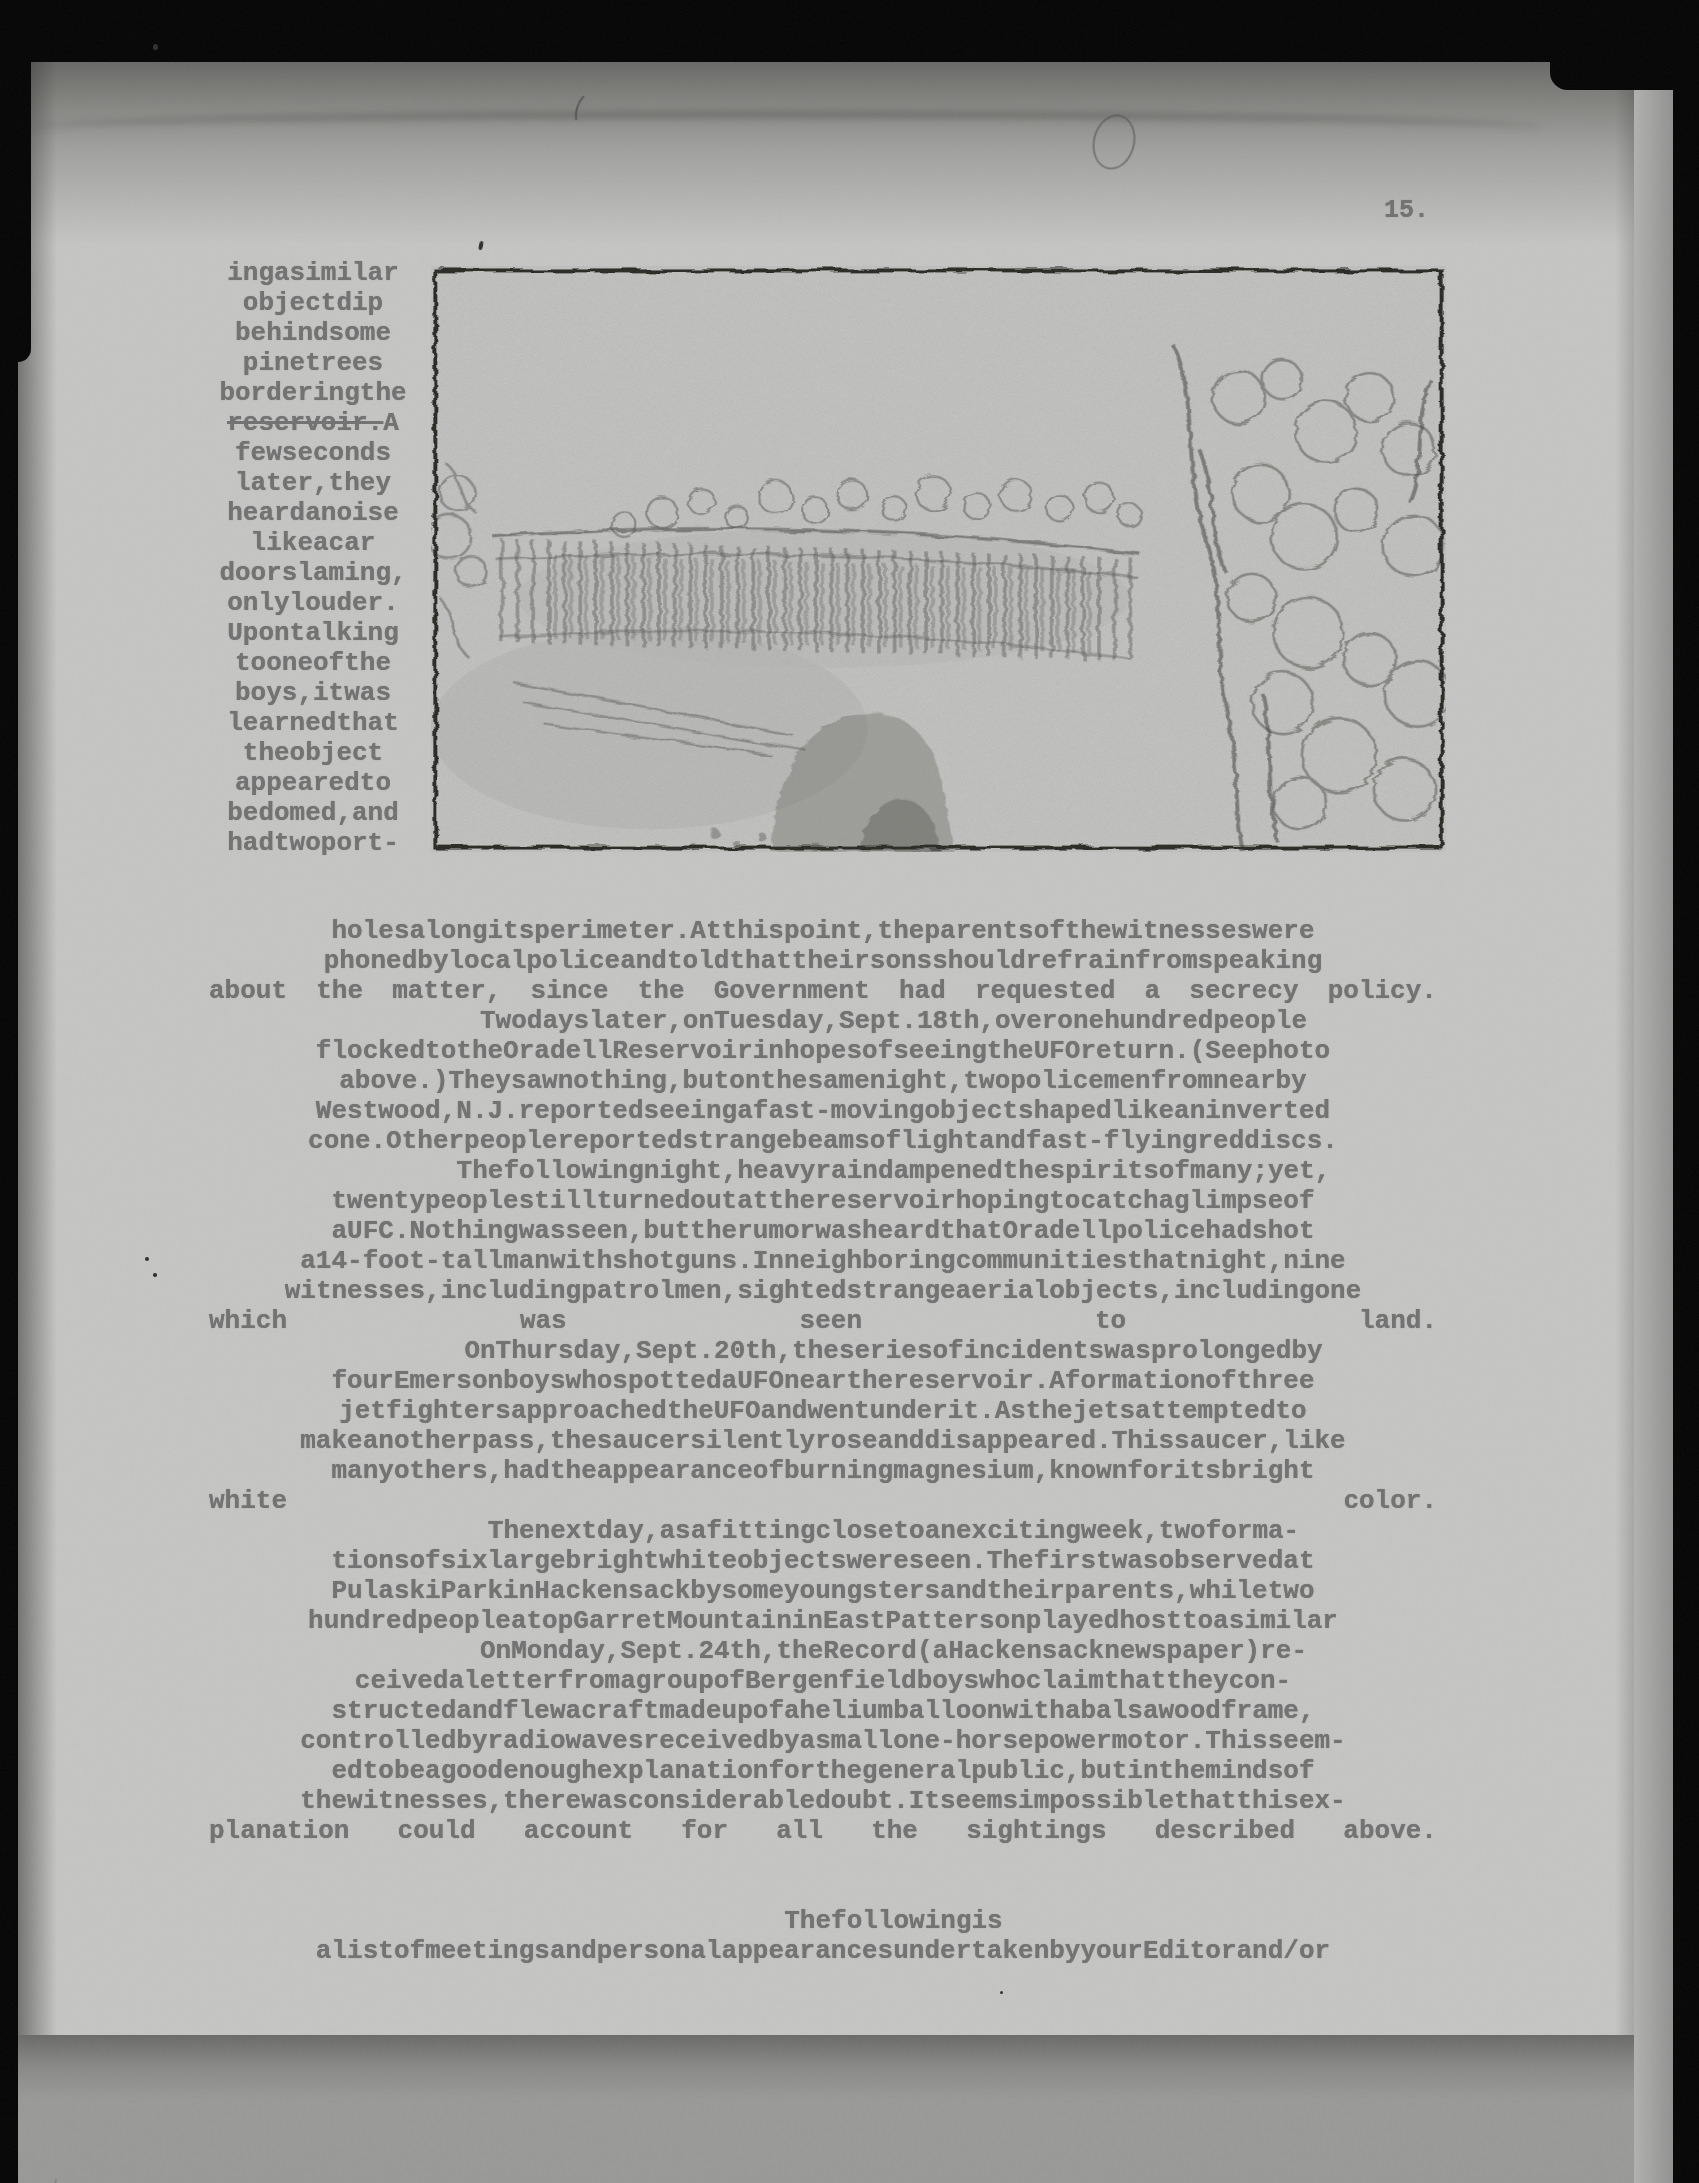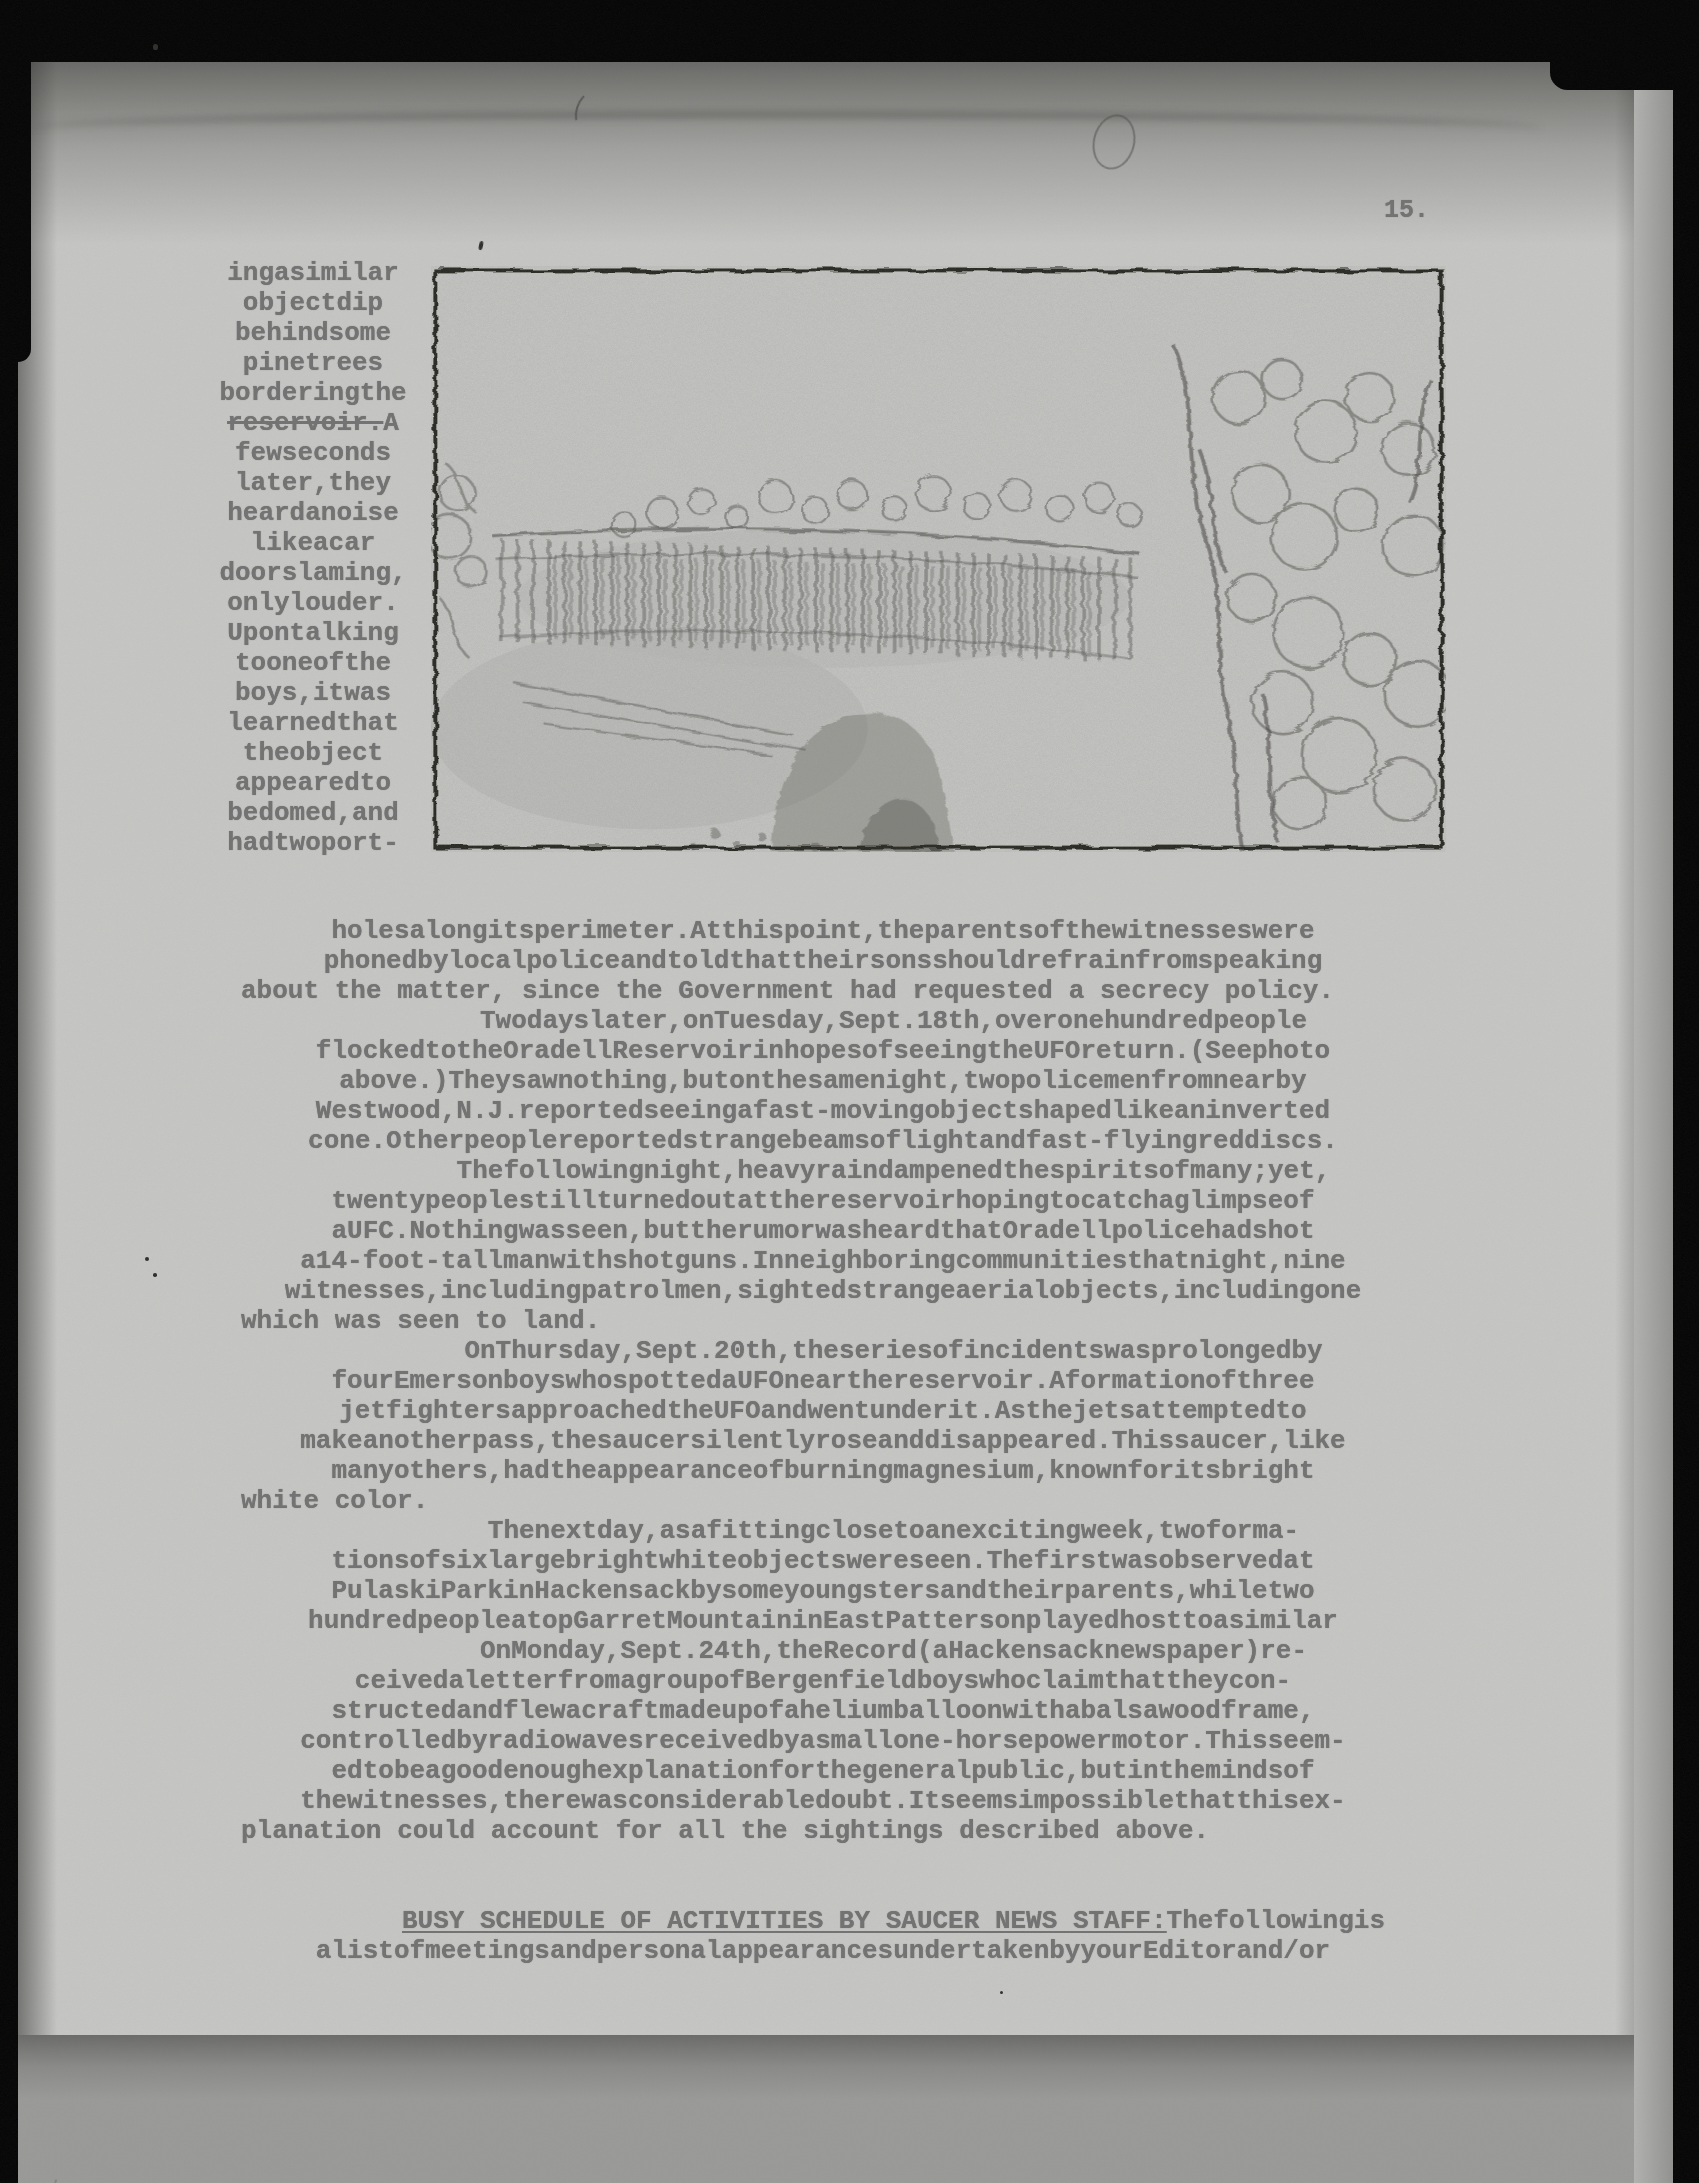--- a/index.html
+++ b/index.html
@@ -28,21 +28,21 @@
   #page-right-shade{right:0;top:0;width:19px;height:100%;
     background:linear-gradient(270deg,rgba(30,30,28,.18),rgba(30,30,28,0));}
   #top-ridge{left:31px;top:111px;width:1511px;height:31px;border-top:7px solid rgba(66,66,64,.38);
     border-radius:50%/17.5px;filter:blur(3.9px);}
 
   
   .typetext{font-weight:700;font-size:26px;color:#737373;filter:blur(0.2px);
     text-shadow:0 0 0.9px rgba(45,45,43,.55);}
   .tline{display:flex;height:30px;align-items:flex-start;white-space:nowrap;}
   .tline.just{justify-content:center;}
-  .tline.plain{justify-content:flex-start;gap:15.7px;margin-left:32px;}
+  .tline.plain{justify-content:space-between;gap:15.7px;}
   .ind{flex:0 0 auto;display:inline-block;}
   .strike{text-decoration:line-through;text-decoration-thickness:2.6px;}
   .ul{text-decoration:underline;text-decoration-thickness:1.7px;text-underline-offset:3.1px;}
   #left-column{left:210px;top:258px;width:206px;}
   #left-column .tline{height:30px;}
   #body-text{left:209px;top:916px;width:1228px;}
   #page-number{left:1384px;top:196px;font-size:25px;}
 
   
   #photo{left:431px;top:266px;width:1015px;height:586px;}
@@ -707,21 +707,20 @@
       <span>account</span>
       <span>for</span>
       <span>all</span>
       <span>the</span>
       <span>sightings</span>
       <span>described</span>
       <span>above.</span>
     </div>
     <div class="tline just" style="margin-top: 60px;">
       <span class="ind" style="width: 141px;"></span>
-      <span class="ul">BUSY&nbsp;SCHEDULE&nbsp;OF&nbsp;ACTIVITIES&nbsp;BY&nbsp;SAUCER&nbsp;NEWS&nbsp;STAFF:</span>
       <span>The</span>
       <span>following</span>
       <span>is</span>
     </div>
     <div class="tline just">
       <span>a</span>
       <span>list</span>
       <span>of</span>
       <span>meetings</span>
       <span>and</span>

